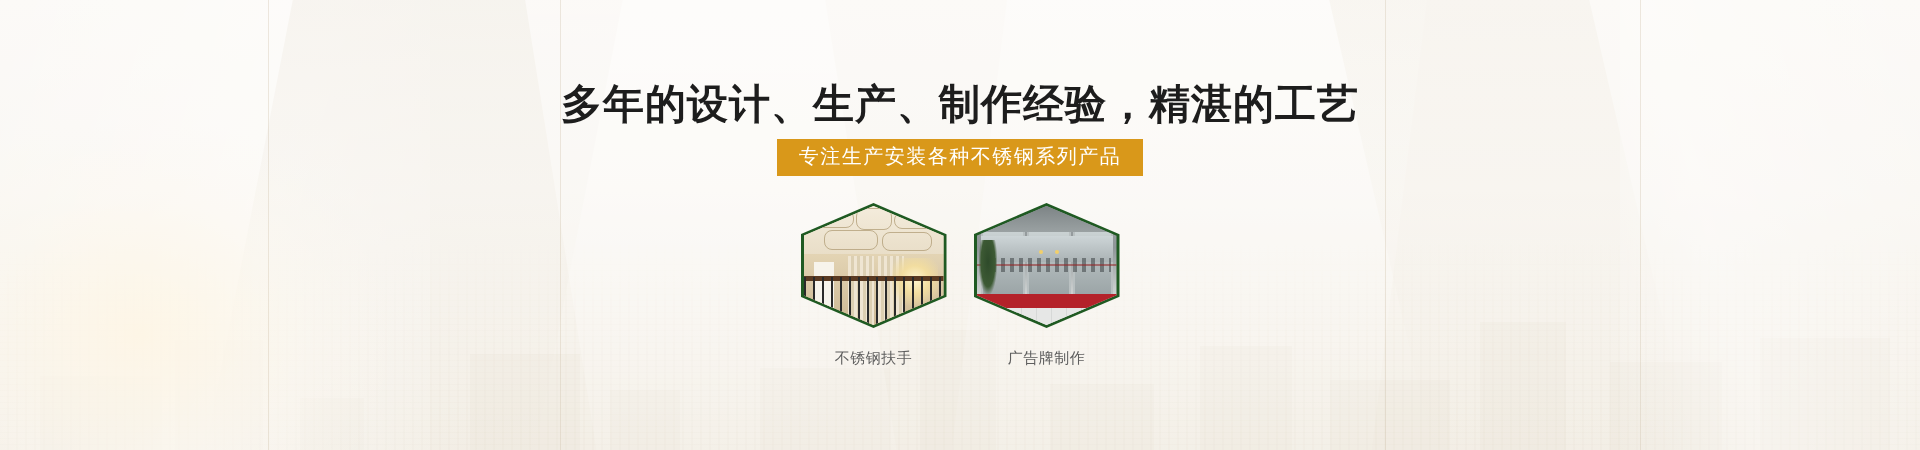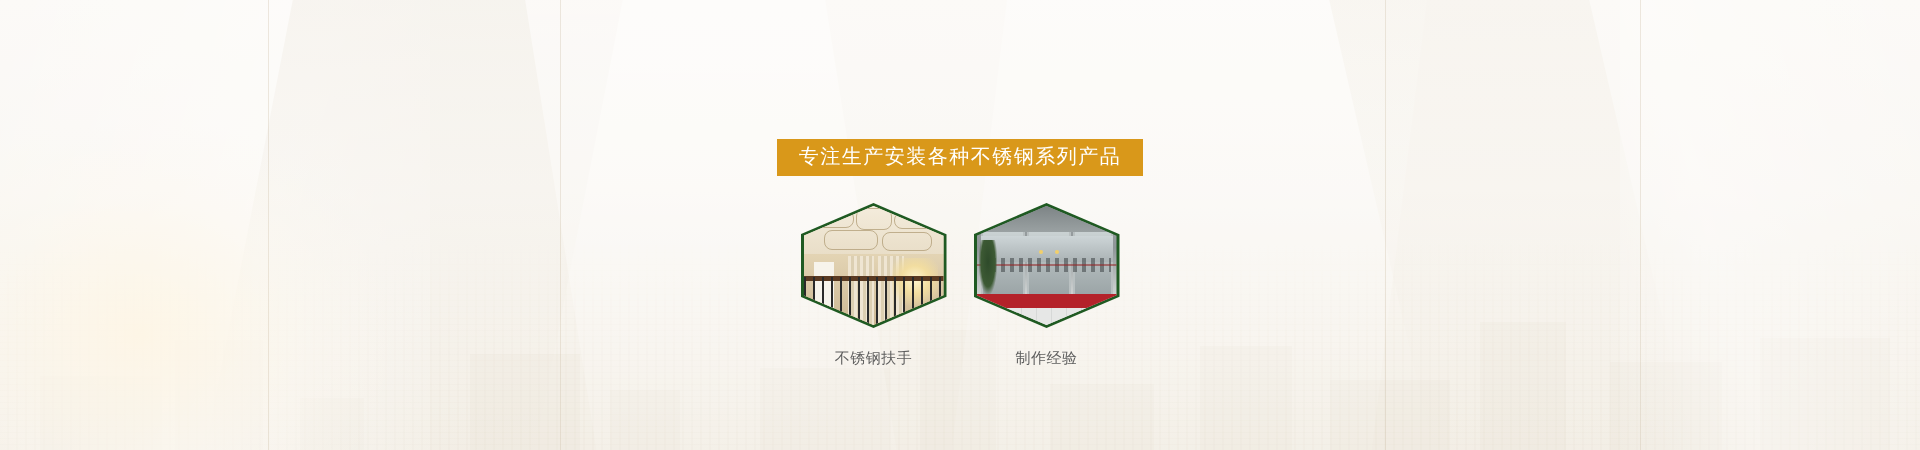--- a/index.html
+++ b/index.html
@@ -181,20 +181,21 @@
   <div class="facet f4"></div>
   <div class="facet f5"></div>
   <div class="facet f6"></div>
   <div class="glow-left"></div>
   <div class="veil"></div>
   <div class="vline" style="left:268px;"></div>
   <div class="vline" style="left:560px;"></div>
   <div class="vline" style="left:1385px;"></div>
   <div class="vline" style="left:1640px;"></div>
 
+  <div class="headline">多年的设计、生产、制作经验，精湛的工艺</div>
 
   <div class="badge-wrap">
     <span class="badge">专注生产安装各种不锈钢系列产品</span>
   </div>
 
   <div class="hex-row">
 
     <div class="hex-item">
       <div class="hex">
         <div class="hex-inner">
@@ -232,18 +233,18 @@
             <div class="city3"></div>
             <div class="lamp" style="left:62px;"></div>
             <div class="lamp" style="left:78px;"></div>
             <div class="horizon"></div>
             <div class="plant"></div>
             <div class="carpet"></div>
             <div class="floor"></div>
           </div>
         </div>
       </div>
-      <div class="hex-label">制作经验</div>
+      <div class="hex-label">广告牌制作</div>
     </div>
 
 
   </div>
 </div>
 
 </body></html>

